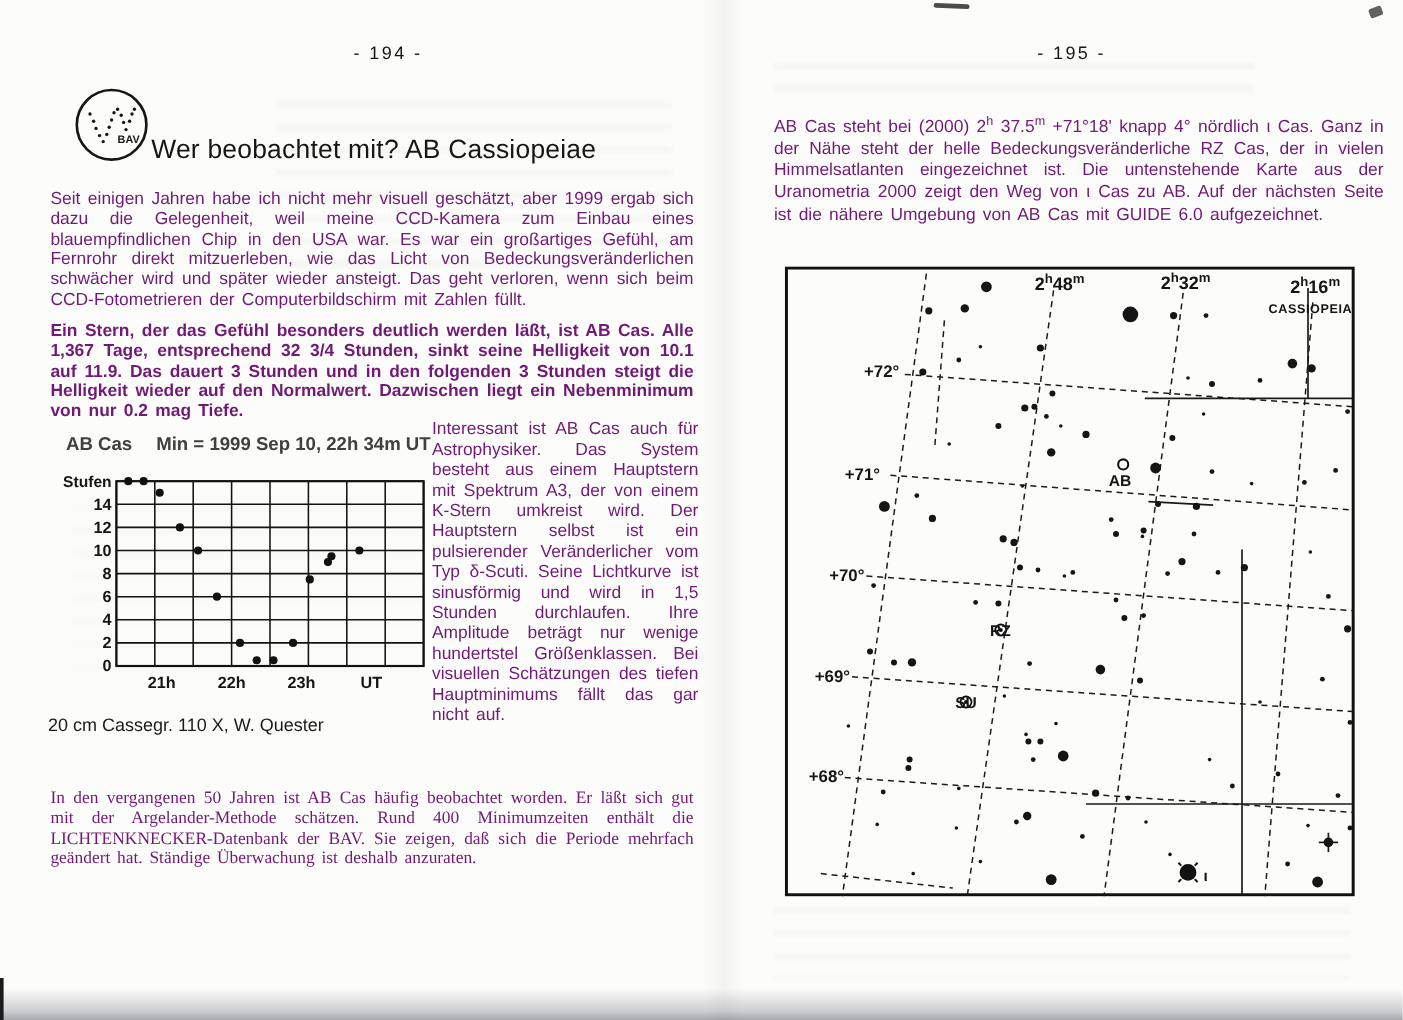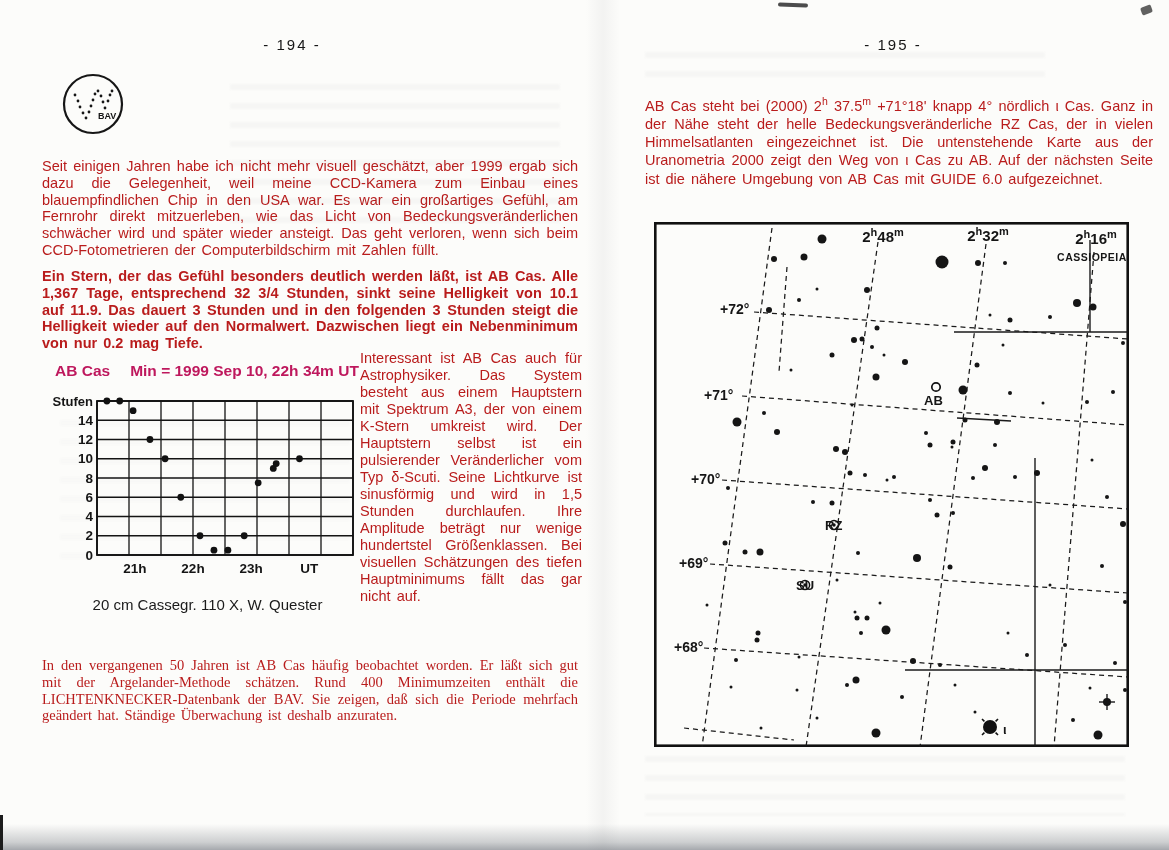--- a/index.html
+++ b/index.html
@@ -4,34 +4,34 @@
 <style>
   html,body{margin:0;padding:0;}
   body{
     width:1169px;height:850px;position:relative;overflow:hidden;
     background:#fcfcfa;
     font-family:"Liberation Sans",sans-serif;color:#1c1c1c;
   }
   .abs{position:absolute;}
   .page-text{
     position:absolute;text-align:justify;
-    font-size:14.5px;line-height:16.8px;word-spacing:2px;color:#b91c1c;
+    font-size:14.5px;line-height:16.8px;word-spacing:2px;color:#701a75;
   }
   sup{font-size:10.5px;}
   .pagenum{
     position:absolute;font-size:15px;letter-spacing:2px;color:#161616;
     width:120px;text-align:center;
   }
   .title{
     position:absolute;font-size:22px;color:#151515;letter-spacing:.2px;
     white-space:nowrap;
   }
-  .chart-title{position:absolute;font-weight:700;font-size:15.5px;color:#be185d;white-space:nowrap;}
+  .chart-title{position:absolute;font-weight:700;font-size:15.5px;color:#404040;white-space:nowrap;}
   .chart-title .min{margin-left:20px;}
-  .chart-caption{position:absolute;font-size:15px;color:#1b1b1b;text-align:center;}
+  .chart-caption{position:absolute;font-size:15px;color:#1b1b1b;text-align:left;}
   svg text{font-family:"Liberation Sans",sans-serif;fill:#151515;}
   .bleed{
     position:absolute;opacity:.35;filter:blur(1.2px);pointer-events:none;
     background:repeating-linear-gradient(180deg, rgba(90,92,100,0.10) 0px, rgba(90,92,100,0.10) 6px, rgba(0,0,0,0) 6px, rgba(0,0,0,0) 19px);
   }
   .bottom-shade{
     position:absolute;left:0;top:824px;width:1169px;height:26px;
     background:linear-gradient(180deg, rgba(128,133,140,0) 0%, rgba(128,133,140,0.38) 70%, rgba(108,113,122,0.6) 100%);
   }
   .gutter{
@@ -40,21 +40,21 @@
   }
   .edge-sliver{position:absolute;left:0;top:815px;width:3px;height:35px;background:#1c1c1c;}
   .speck1{position:absolute;left:778px;top:3px;width:30px;height:4px;background:#2d2d2d;border-radius:2px;transform:rotate(2deg);opacity:.85;}
   .speck2{position:absolute;left:1141px;top:6px;width:11px;height:8px;background:#3a3a3a;border-radius:2px;transform:rotate(-20deg);opacity:.8;}
 </style>
 </head>
 <body>
 
 <div class="abs" style="left:0;top:0;width:600px;height:850px;">
 
-  <div class="pagenum" style="left:232px;top:36px;">-  194  -</div>
+  <div class="pagenum" style="left:232px;top:36px;text-align:right;">-  194  -</div>
 
   <div class="abs" style="left:60px;top:71px;width:66px;height:66px;">
     <svg id="bav-logo-svg" width="66" height="66" viewBox="0 0 66 66">
         <circle cx="33" cy="33" r="29" fill="none" stroke="#161616" stroke-width="2.2"></circle>
         <circle cx="15" cy="24" r="1.4" fill="#161616"></circle>
         <circle cx="18" cy="30" r="1.4" fill="#161616"></circle>
         <circle cx="20" cy="36" r="1.4" fill="#161616"></circle>
         <circle cx="23" cy="42" r="1.4" fill="#161616"></circle>
         <circle cx="26" cy="47" r="1.4" fill="#161616"></circle>
         <circle cx="29" cy="41" r="1.4" fill="#161616"></circle>
@@ -65,20 +65,21 @@
         <circle cx="41" cy="25" r="1.4" fill="#161616"></circle>
         <circle cx="43" cy="31" r="1.4" fill="#161616"></circle>
         <circle cx="45" cy="37" r="1.4" fill="#161616"></circle>
         <circle cx="48" cy="30" r="1.4" fill="#161616"></circle>
         <circle cx="50" cy="24" r="1.4" fill="#161616"></circle>
         <circle cx="52" cy="20" r="1.4" fill="#161616"></circle>
         <text x="38" y="48" font-size="9" font-weight="700" fill="#161616">BAV</text>
       </svg>
   </div>
 
+  <div class="title" style="left:126px;top:112px;">Wer beobachtet mit?  AB Cassiopeiae</div>
 
   <div class="page-text" style="left:42px;top:158px;width:536px;">Seit einigen Jahren habe ich nicht mehr visuell geschätzt, aber 1999 ergab sich dazu die Gelegenheit, weil meine CCD-Kamera zum Einbau eines blauempfindlichen Chip in den USA war. Es war ein großartiges Gefühl, am Fernrohr direkt mitzuerleben, wie das Licht von Bedeckungsveränderlichen schwächer wird und später wieder ansteigt. Das geht verloren, wenn sich beim CCD-Fotometrieren der Computerbildschirm mit Zahlen füllt.</div>
 
   <div class="page-text" style="left:42px;top:268px;width:536px;font-weight:bold;">Ein Stern, der das Gefühl besonders deutlich werden läßt, ist AB Cas. Alle 1,367 Tage, entsprechend 32 3/4 Stunden, sinkt seine Helligkeit von 10.1 auf 11.9. Das dauert 3 Stunden und in den folgenden 3 Stunden steigt die Helligkeit wieder auf den Normalwert. Dazwischen liegt ein Nebenminimum von nur 0.2 mag Tiefe.</div>
 
   <div class="abs" style="left:40px;top:360px;width:340px;height:260px;">
     <div class="chart-title" style="left:15px;top:2px;">
       <span>AB Cas</span><span class="min">Min = 1999 Sep 10, 22h 34m UT</span>
     </div>
     <svg id="lightcurve-svg" class="abs" style="left:0;top:28px;" width="335" height="200" viewBox="0 0 335 200">

